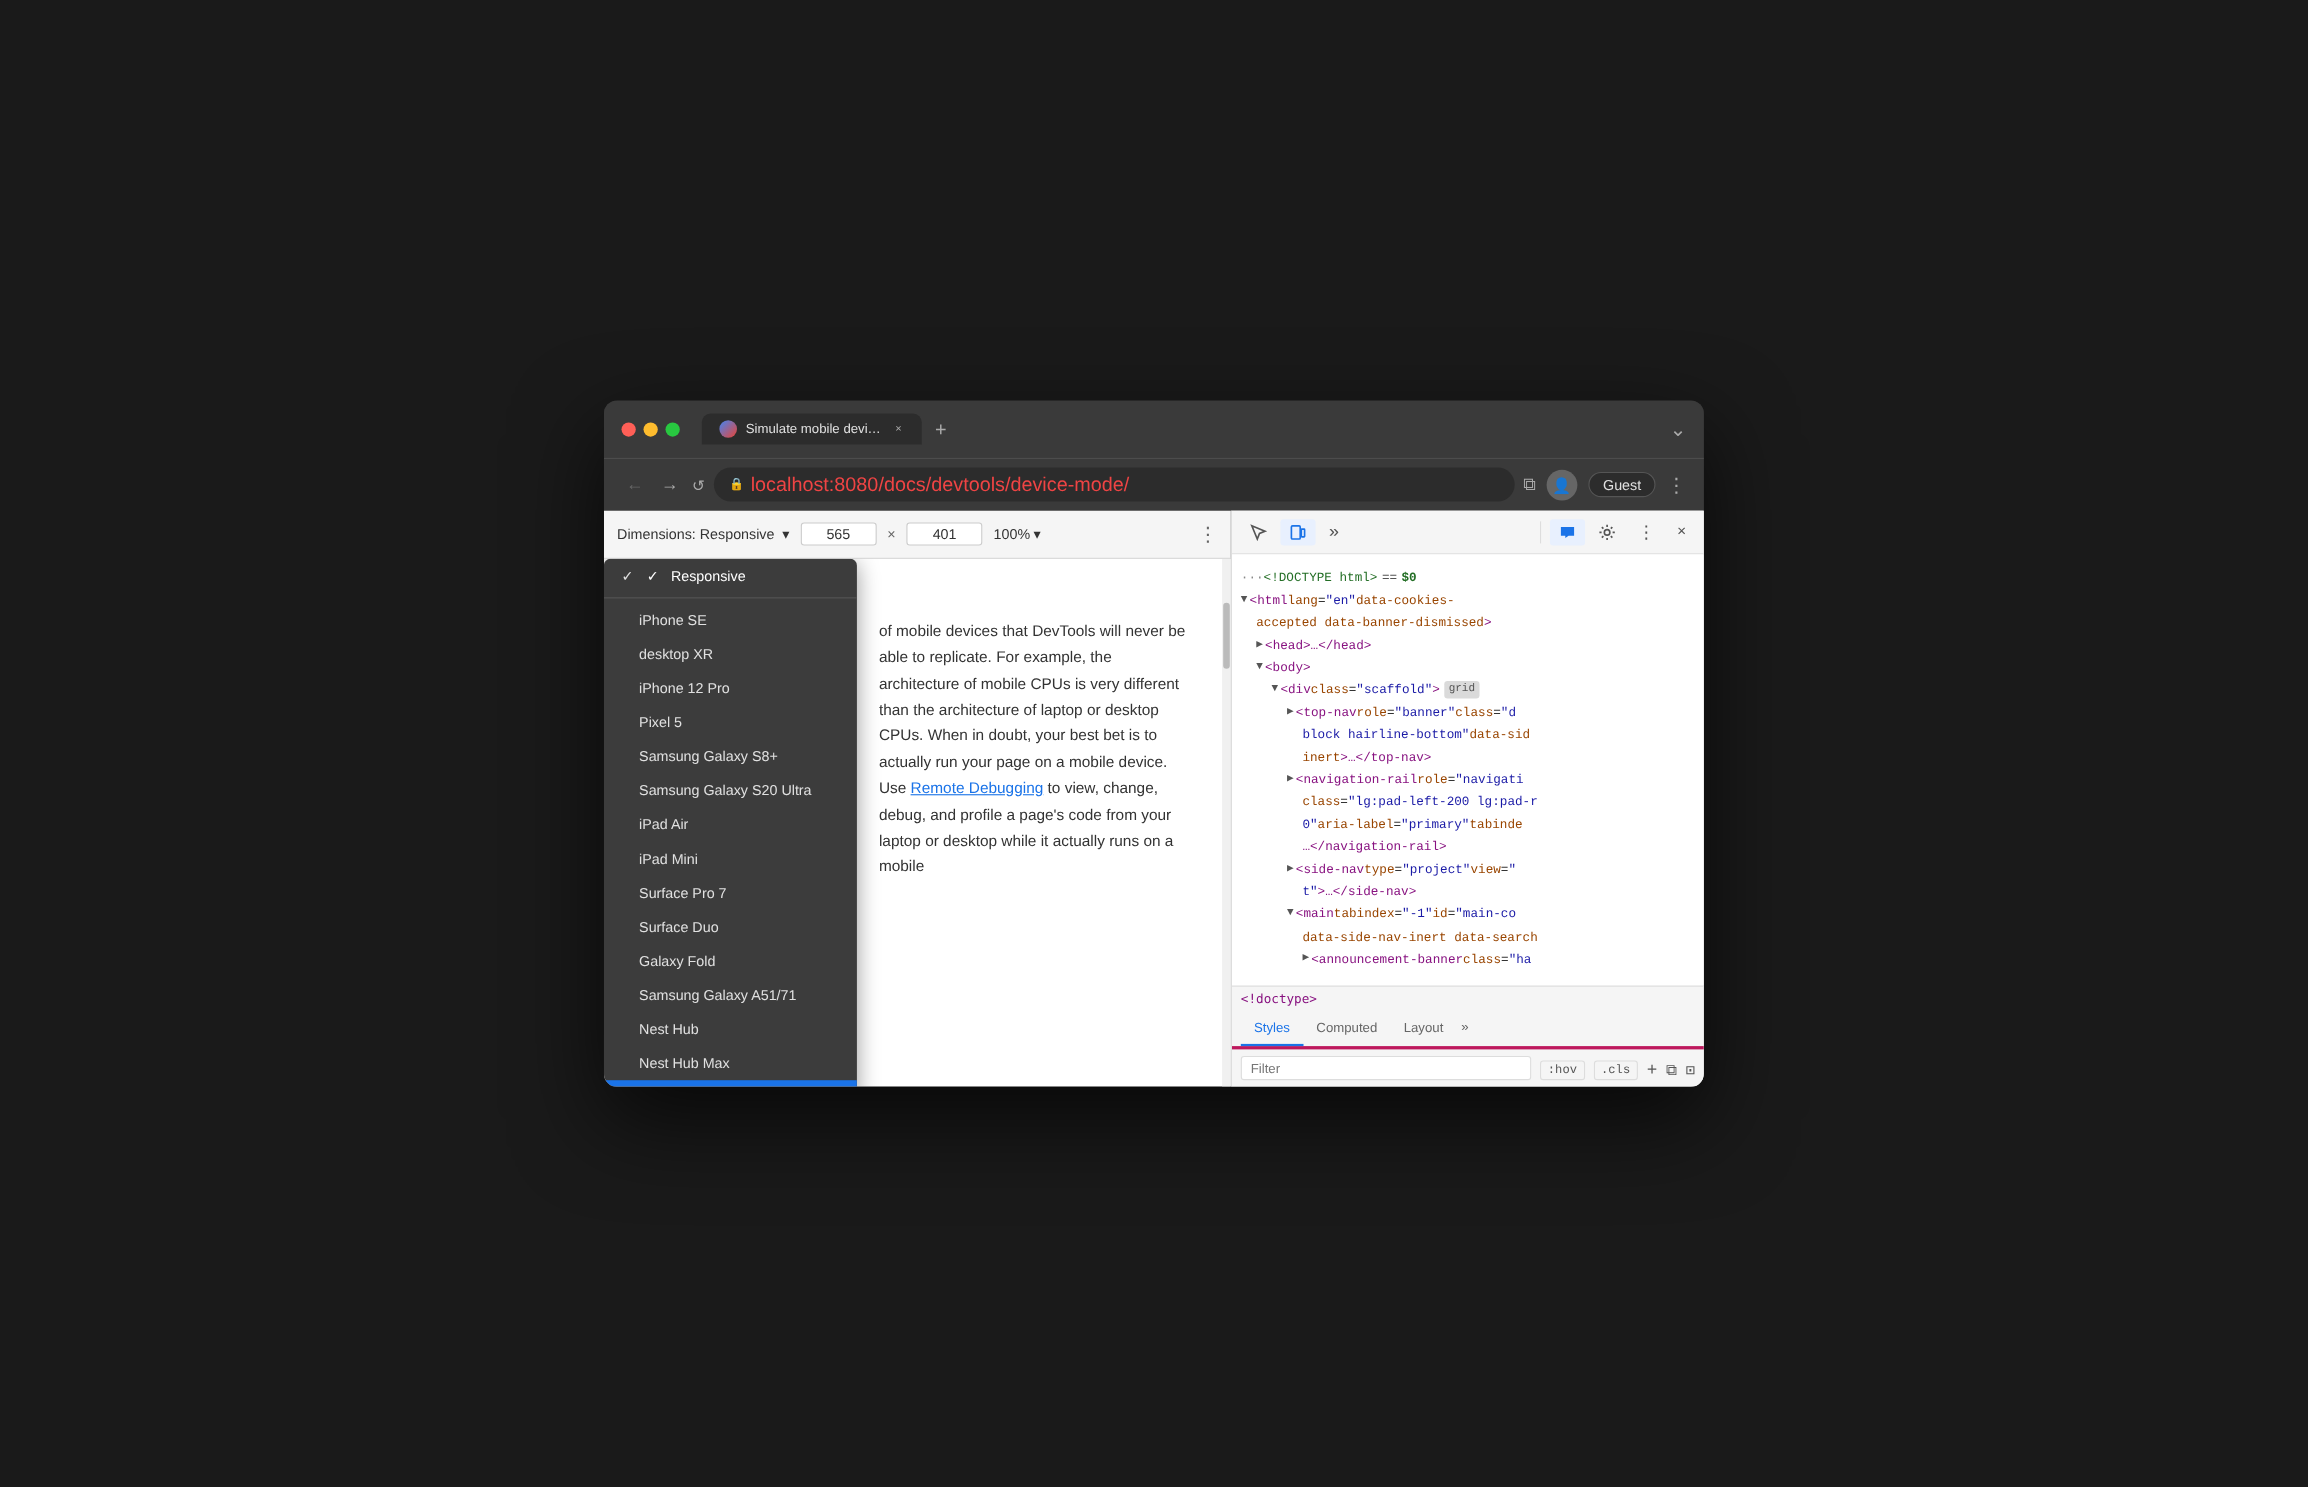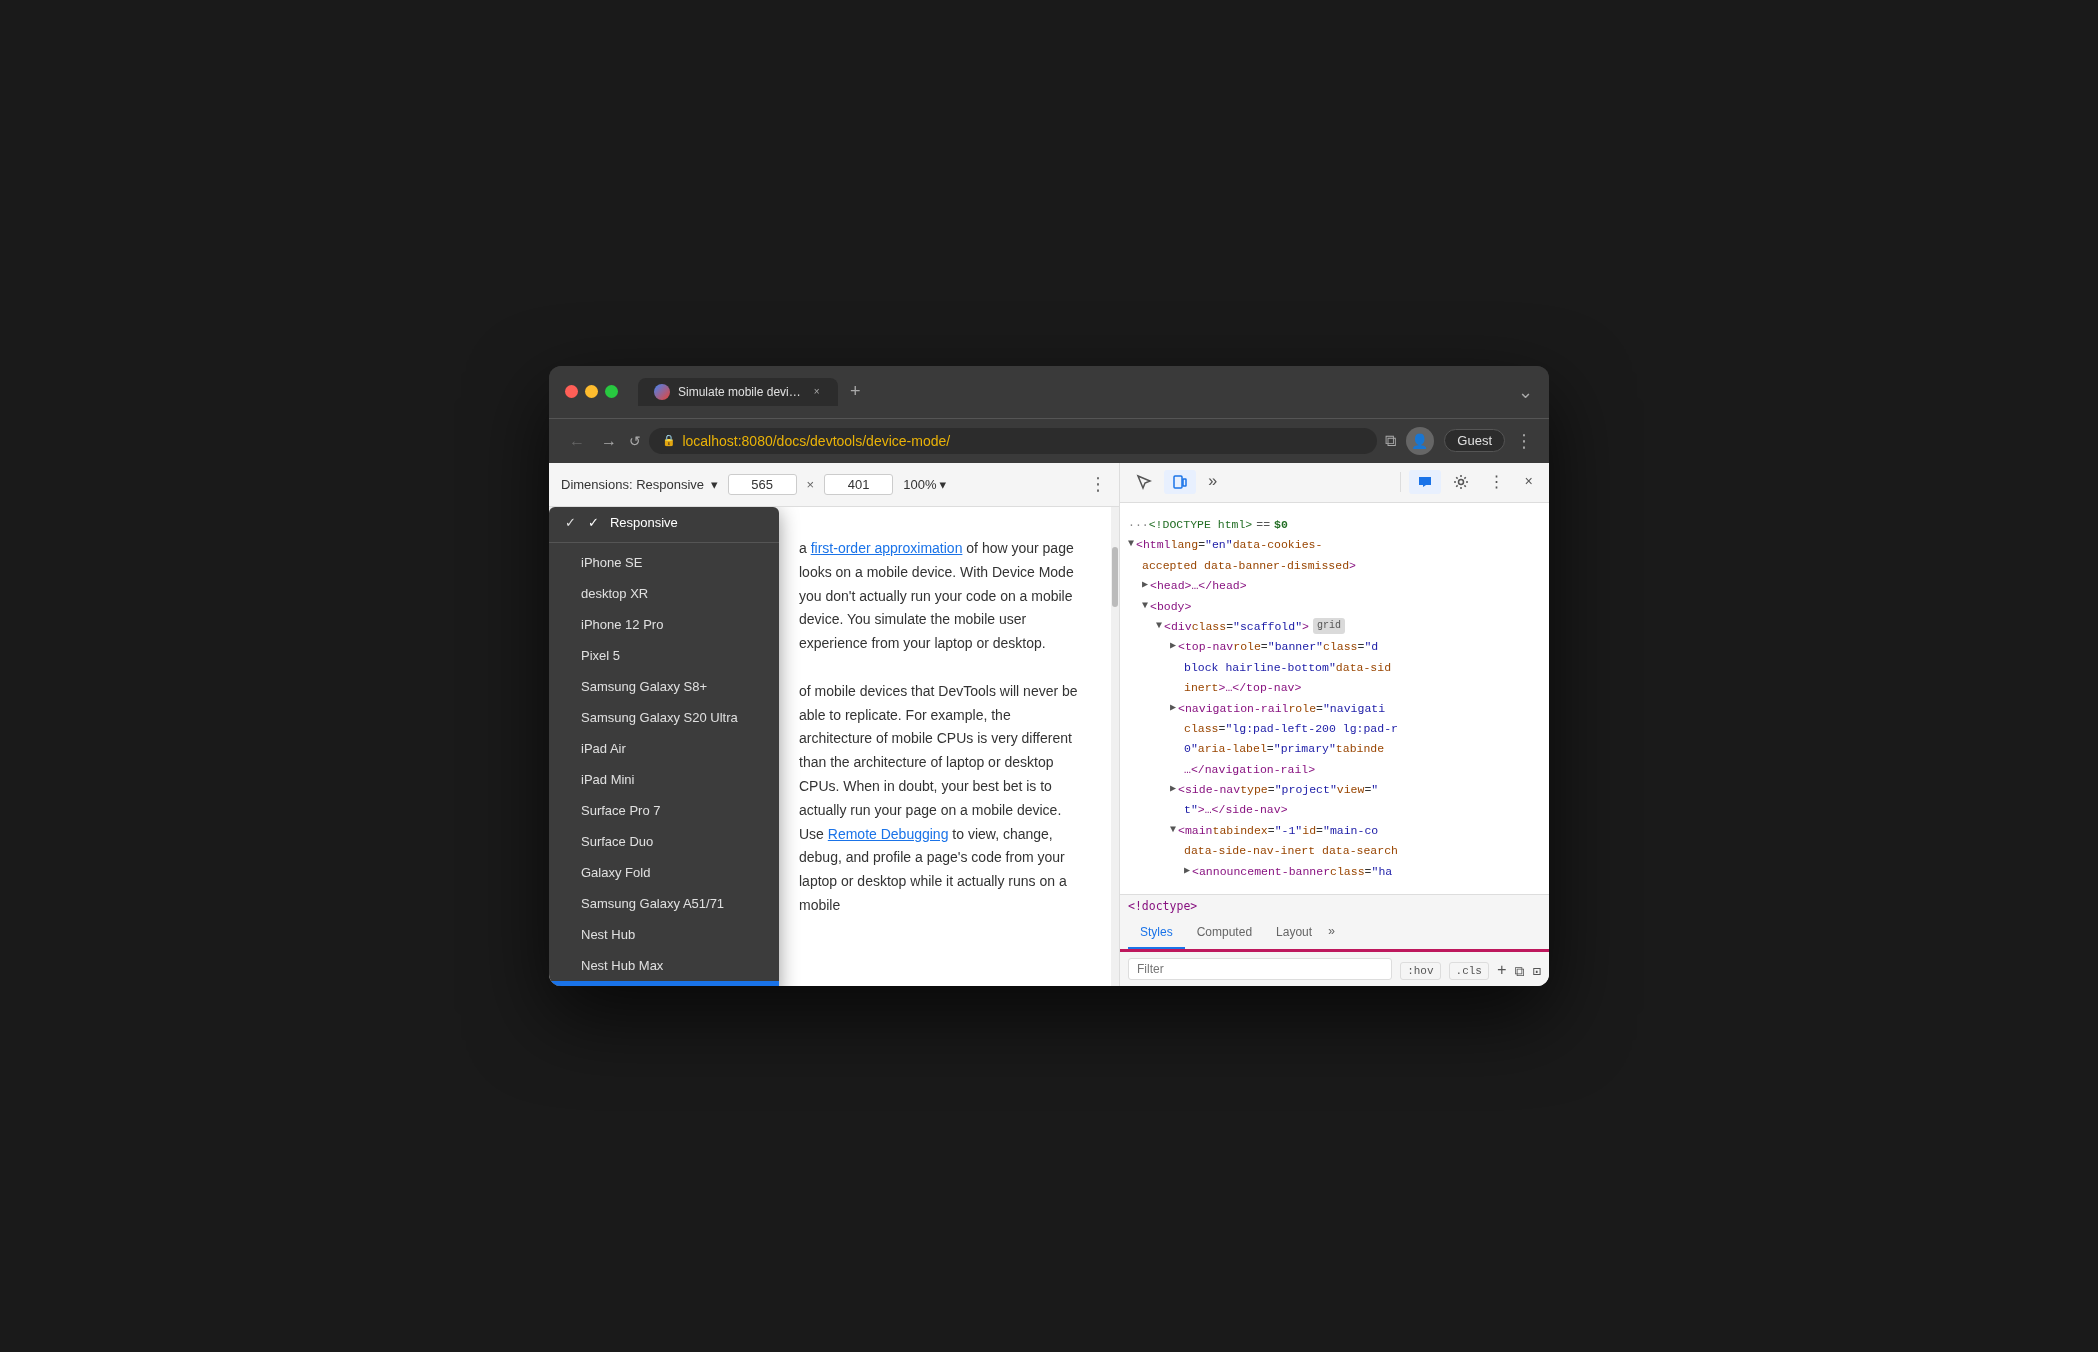--- a/index.html
+++ b/index.html
@@ -124,22 +124,22 @@
       align-items: center;
       gap: 6px;
       font-size: 13px;
       color: #e0e0e0;
     }
     .url-lock {
       color: #aaa;
       font-size: 11px;
     }
     .url-text {
-      font-size: 14px;
-      color: #eab308;
+      font-size: 18px;
+      color: #ef4444;
     }
     .address-bar-right {
       display: flex;
       align-items: center;
       gap: 10px;
     }
     .profile-icon {
       width: 28px;
       height: 28px;
       border-radius: 50%;
@@ -570,21 +570,20 @@
           <div class="dropdown-item dropdown-item-indent">
             <span>Nest Hub Max</span>
           </div>
           <div class="dropdown-item edit-item">
             
           </div>
         </div>
 
         <div class="page-wrapper" style="padding-left: 250px;">
           <div class="page-text">
-            <p>a <a href="#">first-order approximation</a> of how your page looks on a mobile device. With Device Mode you don't actually run your code on a mobile device. You simulate the mobile user experience from your laptop or desktop.</p>
             <br>
             <p>of mobile devices that DevTools will never be able to replicate. For example, the architecture of mobile CPUs is very different than the architecture of laptop or desktop CPUs. When in doubt, your best bet is to actually run your page on a mobile device. Use <a href="#">Remote Debugging</a> to view, change, debug, and profile a page's code from your laptop or desktop while it actually runs on a mobile</p>
           </div>
           <div class="scroll-indicator">
             <div class="scroll-thumb"></div>
           </div>
         </div>
       </div>
     </div>
 

